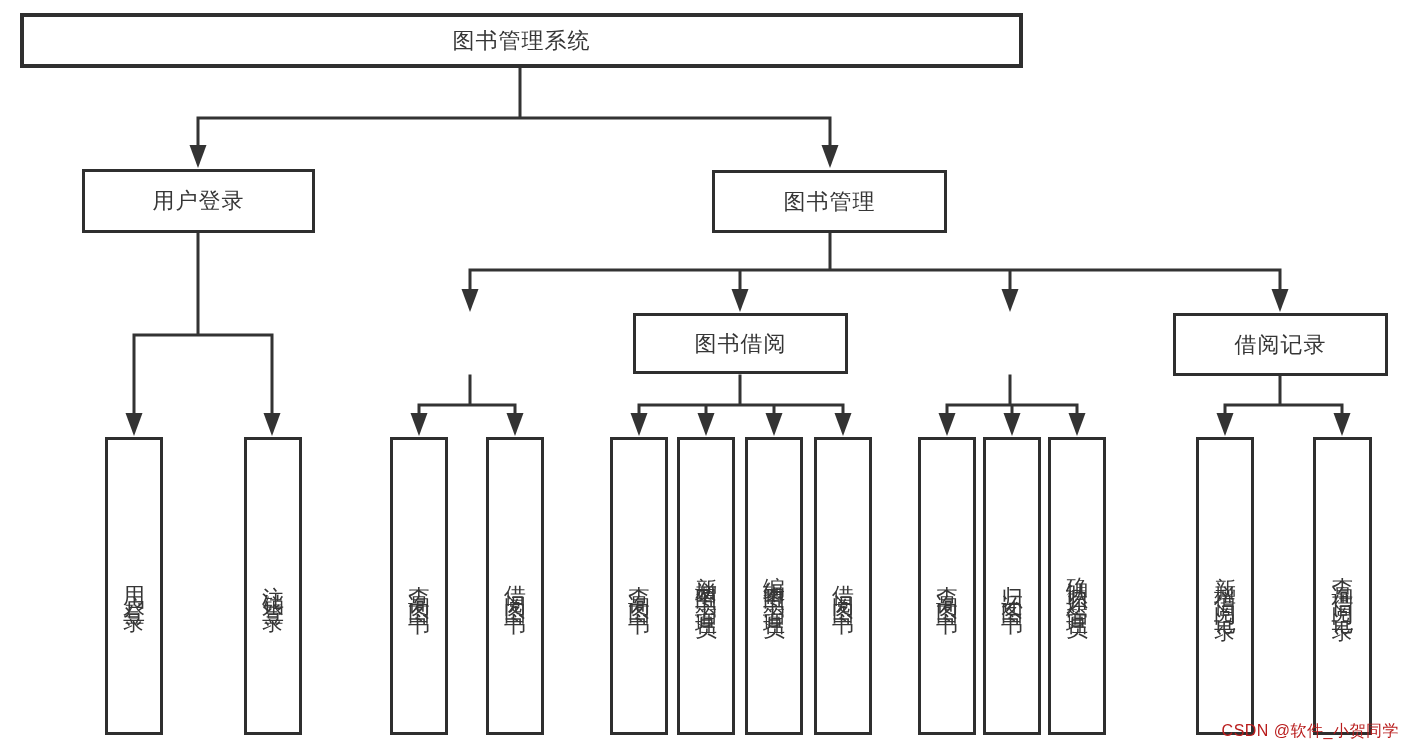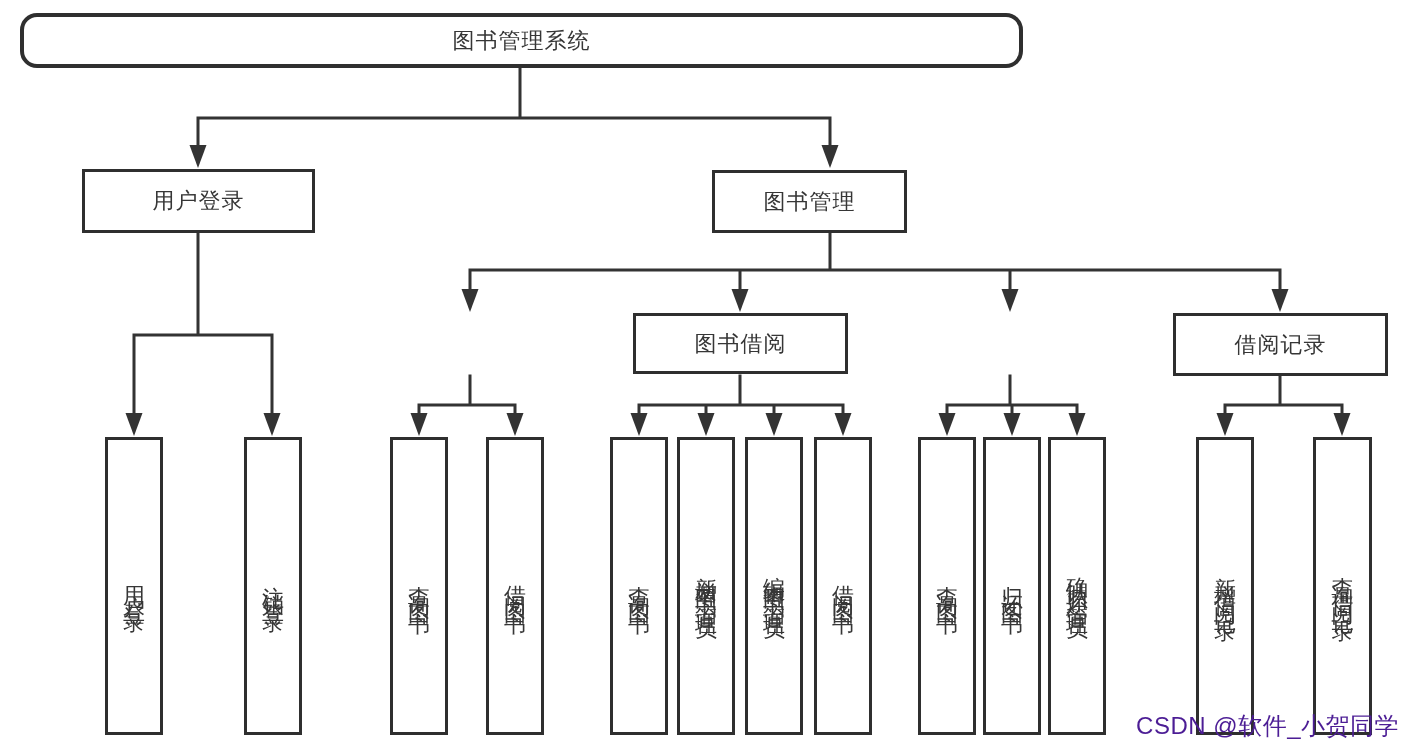--- a/index.html
+++ b/index.html
@@ -38,22 +38,22 @@
     font-size:22px;
     line-height:1;
     letter-spacing:9px;
     white-space:nowrap;
     color:#363636;
   }
   .vbox span.tight { letter-spacing:6px; }
   .watermark {
     position:absolute;
     right:6px; bottom:5px;
-    font-size:24px;
-    color:#4c1d95;
+    font-size:16px;
+    color:#b91c1c;
     letter-spacing:0.5px;
     z-index:5;
     white-space:nowrap;
   }
 </style>
 </head>
 <body>
 
 <div class="stage">
 
@@ -82,24 +82,24 @@
       <polygon points="765.5,413 782.5,413 774,436"></polygon>
       <polygon points="834.5,413 851.5,413 843,436"></polygon>
       <polygon points="938.5,413 955.5,413 947,436"></polygon>
       <polygon points="1003.5,413 1020.5,413 1012,436"></polygon>
       <polygon points="1068.5,413 1085.5,413 1077,436"></polygon>
       <polygon points="1216.5,413 1233.5,413 1225,436"></polygon>
       <polygon points="1333.5,413 1350.5,413 1342,436"></polygon>
     </g>
   </svg>
 
-  <div class="hbox root" style="left:20px; top:13px; width:1003px; height:55px;border-radius:17px;">图书管理系统</div>
+  <div class="hbox root" style="left:20px; top:13px; width:1003px; height:55px;">图书管理系统</div>
 
   <div class="hbox" style="left:82px; top:169px; width:233px; height:64px;">用户登录</div>
-  <div class="hbox" style="left:712px; top:170px; width:195px; height:63px;">图书管理</div>
+  <div class="hbox" style="left:712px; top:170px; width:235px; height:63px;">图书管理</div>
 
   <div class="hbox" style="left:633px; top:313px; width:215px; height:61px;">图书借阅</div>
   <div class="hbox" style="left:1173px; top:313px; width:215px; height:63px;">借阅记录</div>
 
   <div class="vbox" style="left:105px; width:58px;">
     <span>用户登录</span>
   </div>
   <div class="vbox" style="left:244px; width:58px;">
     <span>注销登录</span>
   </div>

